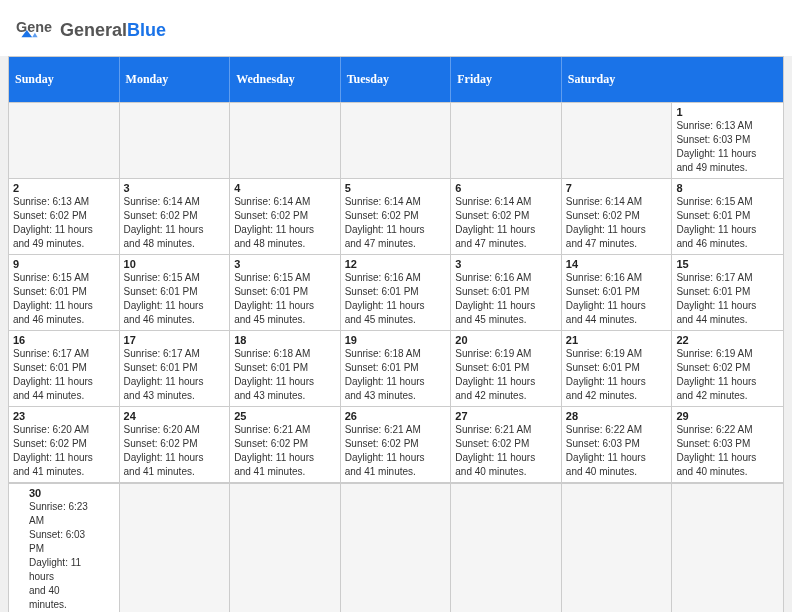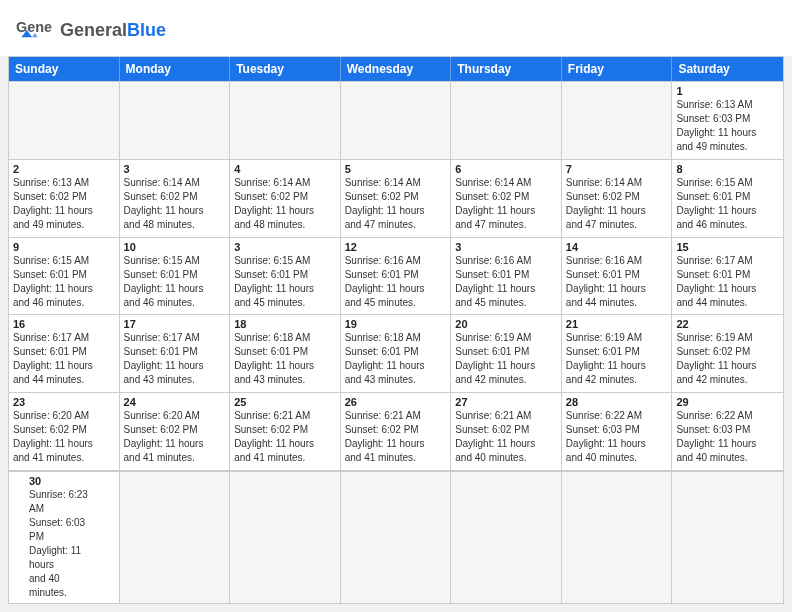--- a/index.html
+++ b/index.html
@@ -55,23 +55,24 @@
     }
     .day-headers {
       display: grid;
       grid-template-columns: repeat(7, 1fr);
       background: #1a73e8;
     }
     .day-header {
       color: #fff;
       font-size: 12px;
       font-weight: bold;
-      padding: 5px 6px;
+      padding: 15px 6px;
       text-align: left;
       border-right: 1px solid rgba(255,255,255,0.3);
+      font-family: Liberation Serif, serif;
     }
     .day-header:last-child { border-right: none; }
     .calendar-grid {
       flex: 1;
       display: grid;
       grid-template-columns: repeat(7, 1fr);
       grid-template-rows: repeat(5, 1fr);
       border-top: 1px solid #ccc;
     }
     .cal-cell {
@@ -135,23 +136,22 @@
     <div class="title-block">
       <div class="month-title"></div>
       <div class="location-title"></div>
     </div>
   </div>
 
   <div class="calendar">
     <div class="day-headers">
       <div class="day-header">Sunday</div>
       <div class="day-header">Monday</div>
+      <div class="day-header">Wednesday</div>
       <div class="day-header">Tuesday</div>
-      <div class="day-header">Wednesday</div>
-      <div class="day-header">Thursday</div>
       <div class="day-header">Friday</div>
       <div class="day-header">Saturday</div>
     </div>
     <div class="calendar-grid" id="cal-grid">
     <div class="cal-cell empty"></div>
         <div class="cal-cell empty"></div>
         <div class="cal-cell empty"></div>
         <div class="cal-cell empty"></div>
         <div class="cal-cell empty"></div>
         <div class="cal-cell empty"></div>

